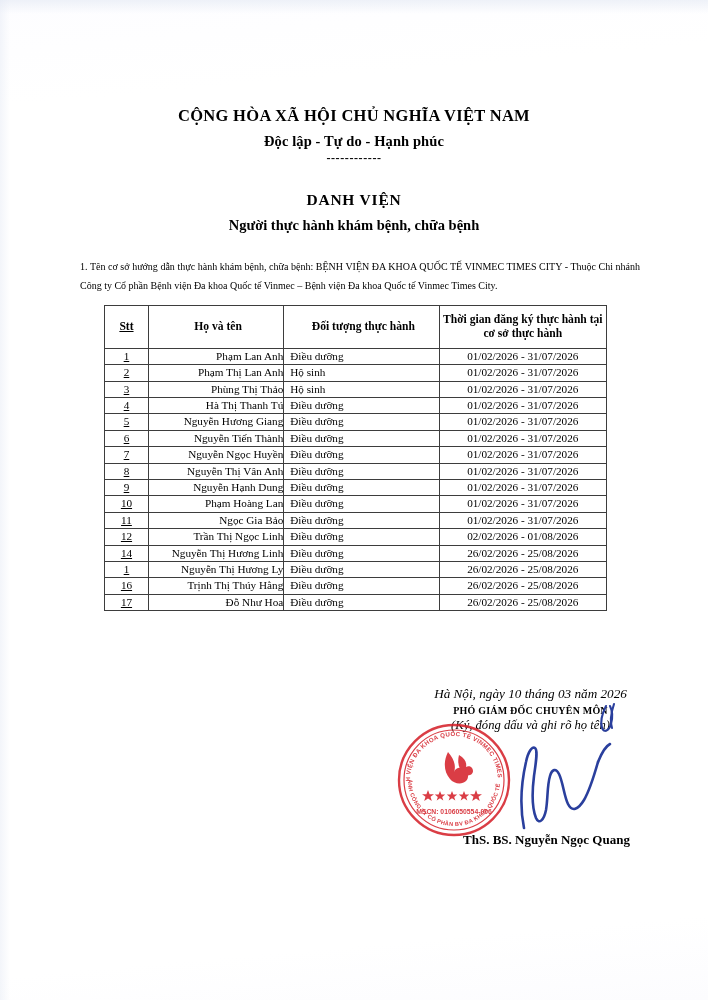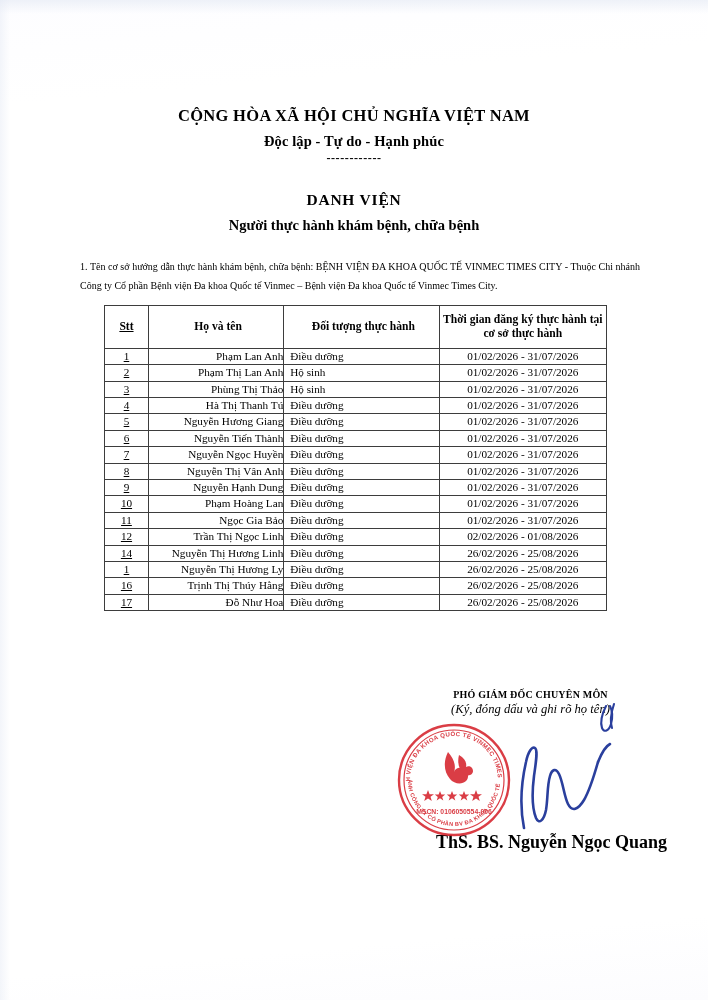--- a/index.html
+++ b/index.html
@@ -135,25 +135,25 @@
     margin-top: 3px;
     letter-spacing: .2px;
   }
   .sig-note {
     font-size: 12.6px;
     font-style: italic;
     margin-top: 2px;
   }
   .sig-name {
     position: absolute;
-    left: 4px;
+    left: 16px;
     top: 146px;
     width: 265px;
-    text-align: right;
-    font-size: 18px;
+    text-align: center;
+    font-size: 13px;
     font-weight: bold;
   }
 
   
   .stamp {
     position: absolute;
     left: 396px;
     top: 722px;
     width: 116px;
     height: 116px;
@@ -299,20 +299,21 @@
             <td class="c-stt">17</td>
             <td class="c-name">Đỗ Như Hoa</td>
             <td class="c-type">Điều dưỡng</td>
             <td class="c-time">26/02/2026 - 25/08/2026</td>
           </tr>
         </tbody>
     </table>
   </div>
 
   <div class="sig">
+    <div class="sig-date">Hà Nội, ngày 10 tháng 03 năm 2026</div>
     <div class="sig-role">PHÓ GIÁM ĐỐC CHUYÊN MÔN</div>
     <div class="sig-note">(Ký, đóng dấu và ghi rõ họ tên)</div>
     <div class="sig-name">ThS. BS. Nguyễn Ngọc Quang</div>
   </div>
 
   <div class="stamp">
     <svg viewBox="0 0 116 116" width="116" height="116" aria-hidden="true">
       <defs>
         <path id="arcTop" d="M 14 58 A 44 44 0 0 1 102 58"></path>
         <path id="arcBot" d="M 12 58 A 46 46 0 0 0 104 58"></path>

